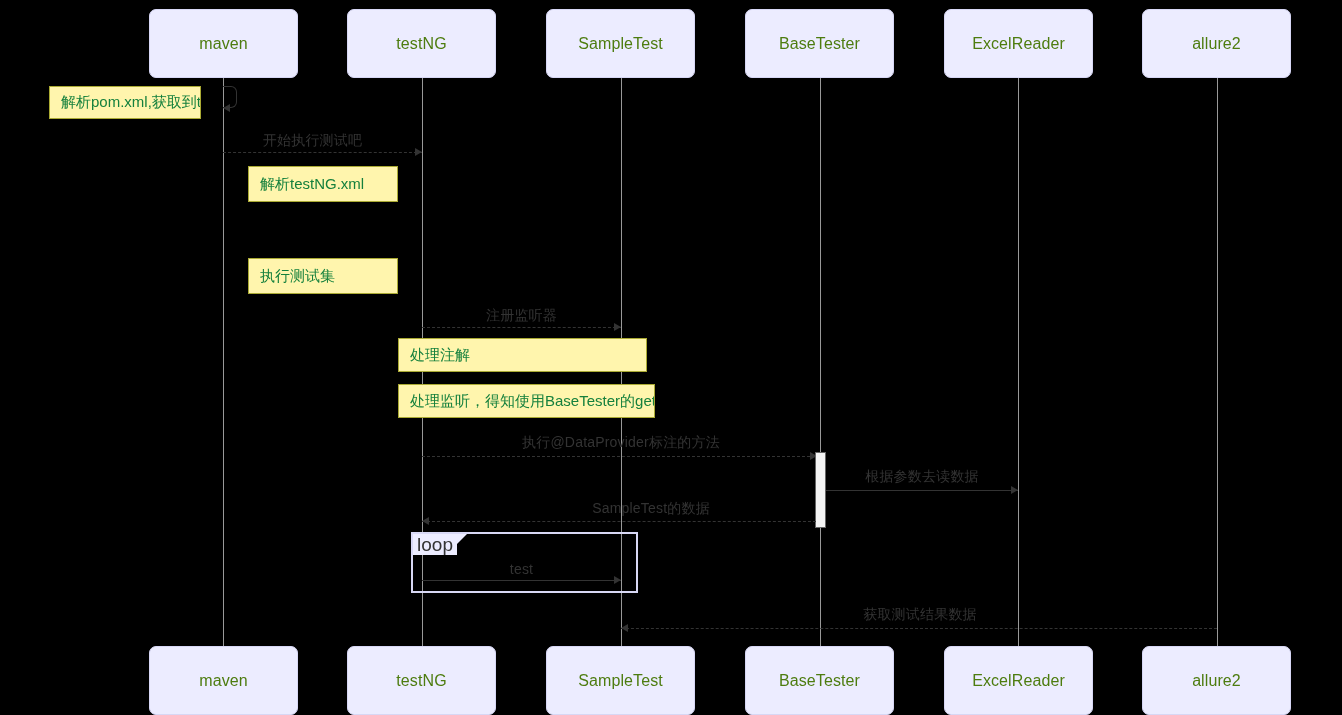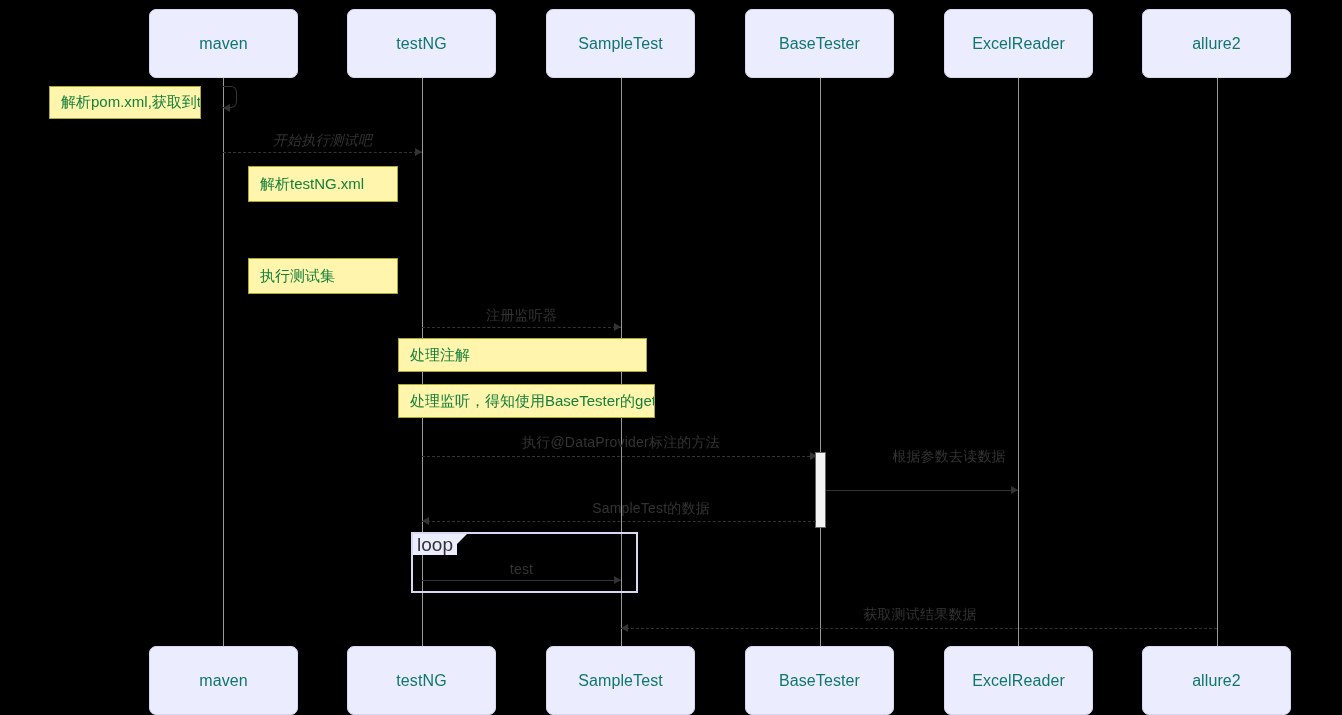--- a/index.html
+++ b/index.html
@@ -21,21 +21,21 @@
   
   .actor-box {
     position: absolute;
     box-sizing: border-box;
     background: #ECECFF;
     border: 1px solid #d7d7f5;
     border-radius: 7px;
     display: flex;
     align-items: center;
     justify-content: center;
-    color: #0f766e;
+    color: #4d7c0f;
     font-size: 16px;
     letter-spacing: 0.1px;
   }
 
   
   .lifeline {
     position: absolute;
     width: 1px;
     background: #999999;
   }
@@ -150,41 +150,41 @@
   <div class="actor-box" style="left:944px;  top:9px; width:149px; height:69px;">ExcelReader</div>
   <div class="actor-box" style="left:1142px; top:9px; width:149px; height:69px;">allure2</div>
 
   <div class="note" style="left:49px; top:86px; width:152px; height:33px;">解析pom.xml,获取到t</div>
 
   <div class="selfmsg" style="left:223px; top:86px; width:14px; height:22px;"></div>
   <div class="arrowhead left" style="left:223px; top:104px;"></div>
 
   <div class="msg dashed" style="left:223px; top:152px; width:199px;"></div>
   <div class="arrowhead right" style="left:415px; top:148px;"></div>
-  <div class="msg-label" style="left:223px; top:132px; width:199px;font-style:italic;">开始执行测试吧</div>
+  <div class="msg-label" style="left:213px; top:132px; width:199px;">开始执行测试吧</div>
 
   <div class="note" style="left:248px; top:166px; width:150px; height:36px;">解析testNG.xml</div>
   <div class="note" style="left:248px; top:258px; width:150px; height:36px;">执行测试集</div>
 
   <div class="msg dashed" style="left:422px; top:327px; width:199px;"></div>
   <div class="arrowhead right" style="left:614px; top:323px;"></div>
   <div class="msg-label" style="left:422px; top:307px; width:199px;">注册监听器</div>
 
   <div class="note" style="left:398px; top:338px; width:249px; height:34px;">处理注解</div>
   <div class="note" style="left:398px; top:384px; width:257px; height:34px;">处理监听，得知使用BaseTester的getD</div>
 
   <div class="msg dashed" style="left:422px; top:456px; width:398px;"></div>
   <div class="arrowhead right" style="left:810px; top:452px;"></div>
   <div class="msg-label" style="left:422px; top:434px; width:398px;">执行@DataProvider标注的方法</div>
 
   <div class="activation" style="left:815px; top:452px; width:11px; height:76px;"></div>
 
   <div class="msg solid" style="left:826px; top:490px; width:192px;"></div>
   <div class="arrowhead right" style="left:1011px; top:486px;"></div>
-  <div class="msg-label" style="left:826px; top:448px; width:192px;padding-left:27px;">根据参数去读数据</div>
+  <div class="msg-label" style="left:826px; top:468px; width:192px;">根据参数去读数据</div>
 
   <div class="msg dashed" style="left:422px; top:521px; width:394px;"></div>
   <div class="arrowhead left" style="left:422px; top:517px;"></div>
   <div class="msg-label" style="left:422px; top:500px; width:394px;margin-left:32px;">SampleTest的数据</div>
 
   <div class="frag" style="left:411px; top:532px; width:227px; height:61px;"></div>
   <div class="frag-label" style="left:413px; top:534px; width:44px; height:21px;">loop</div>
   <div class="frag-label-corner" style="left:457px; top:534px;"></div>
 
   <div class="msg solid" style="left:422px; top:580px; width:199px;"></div>

